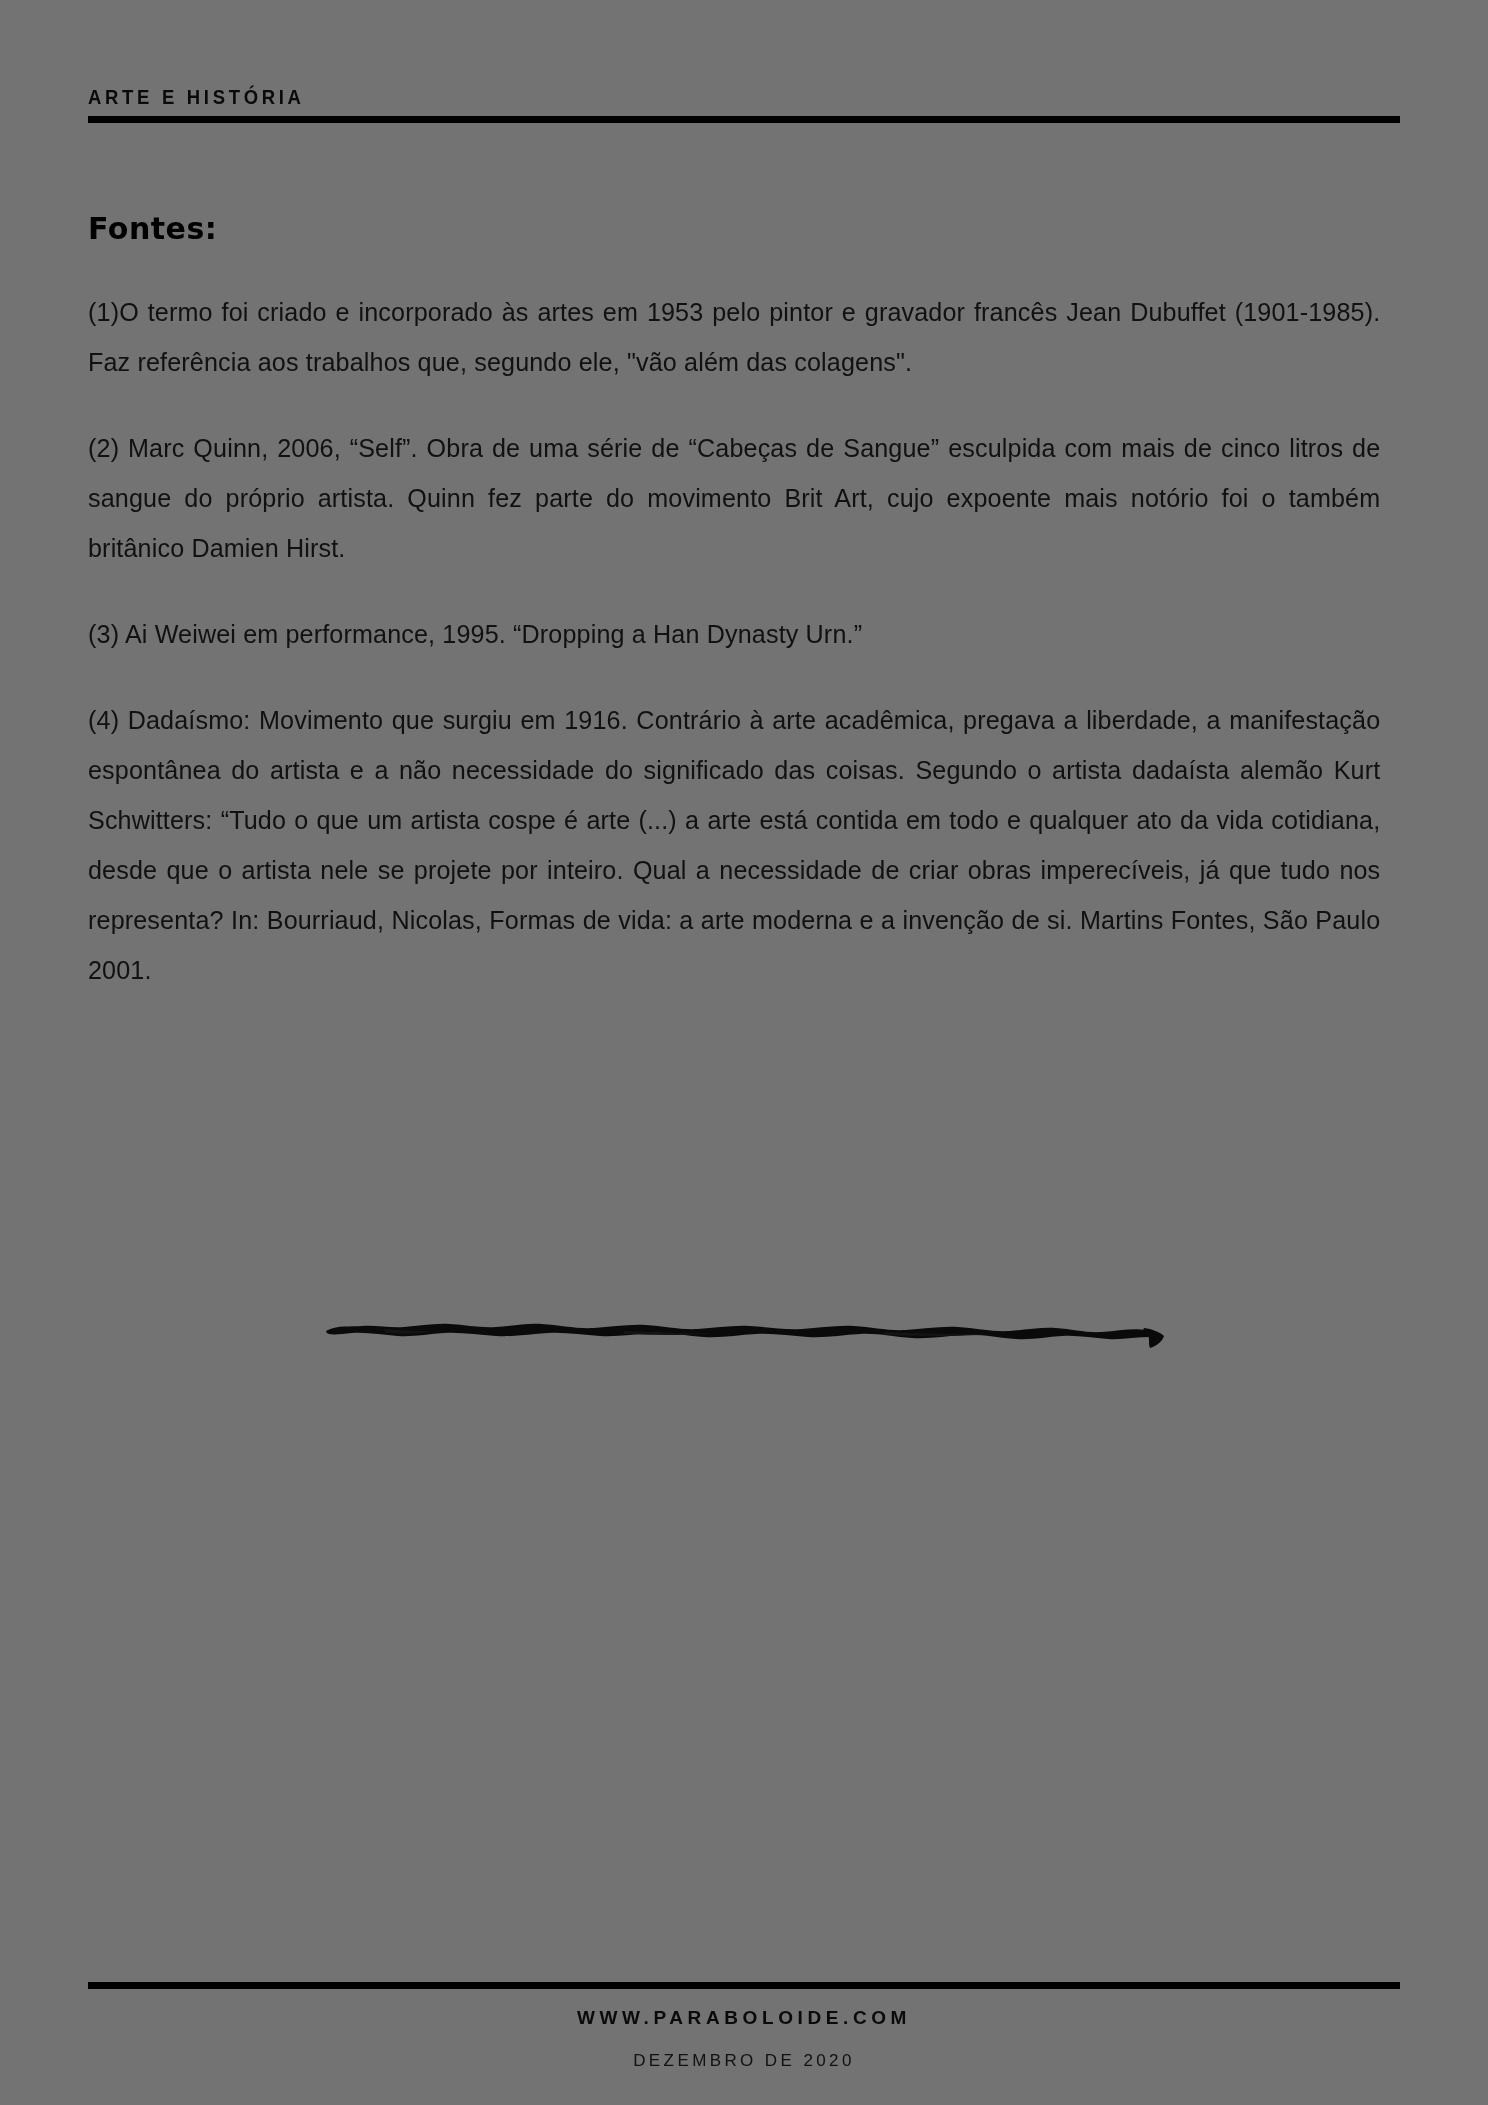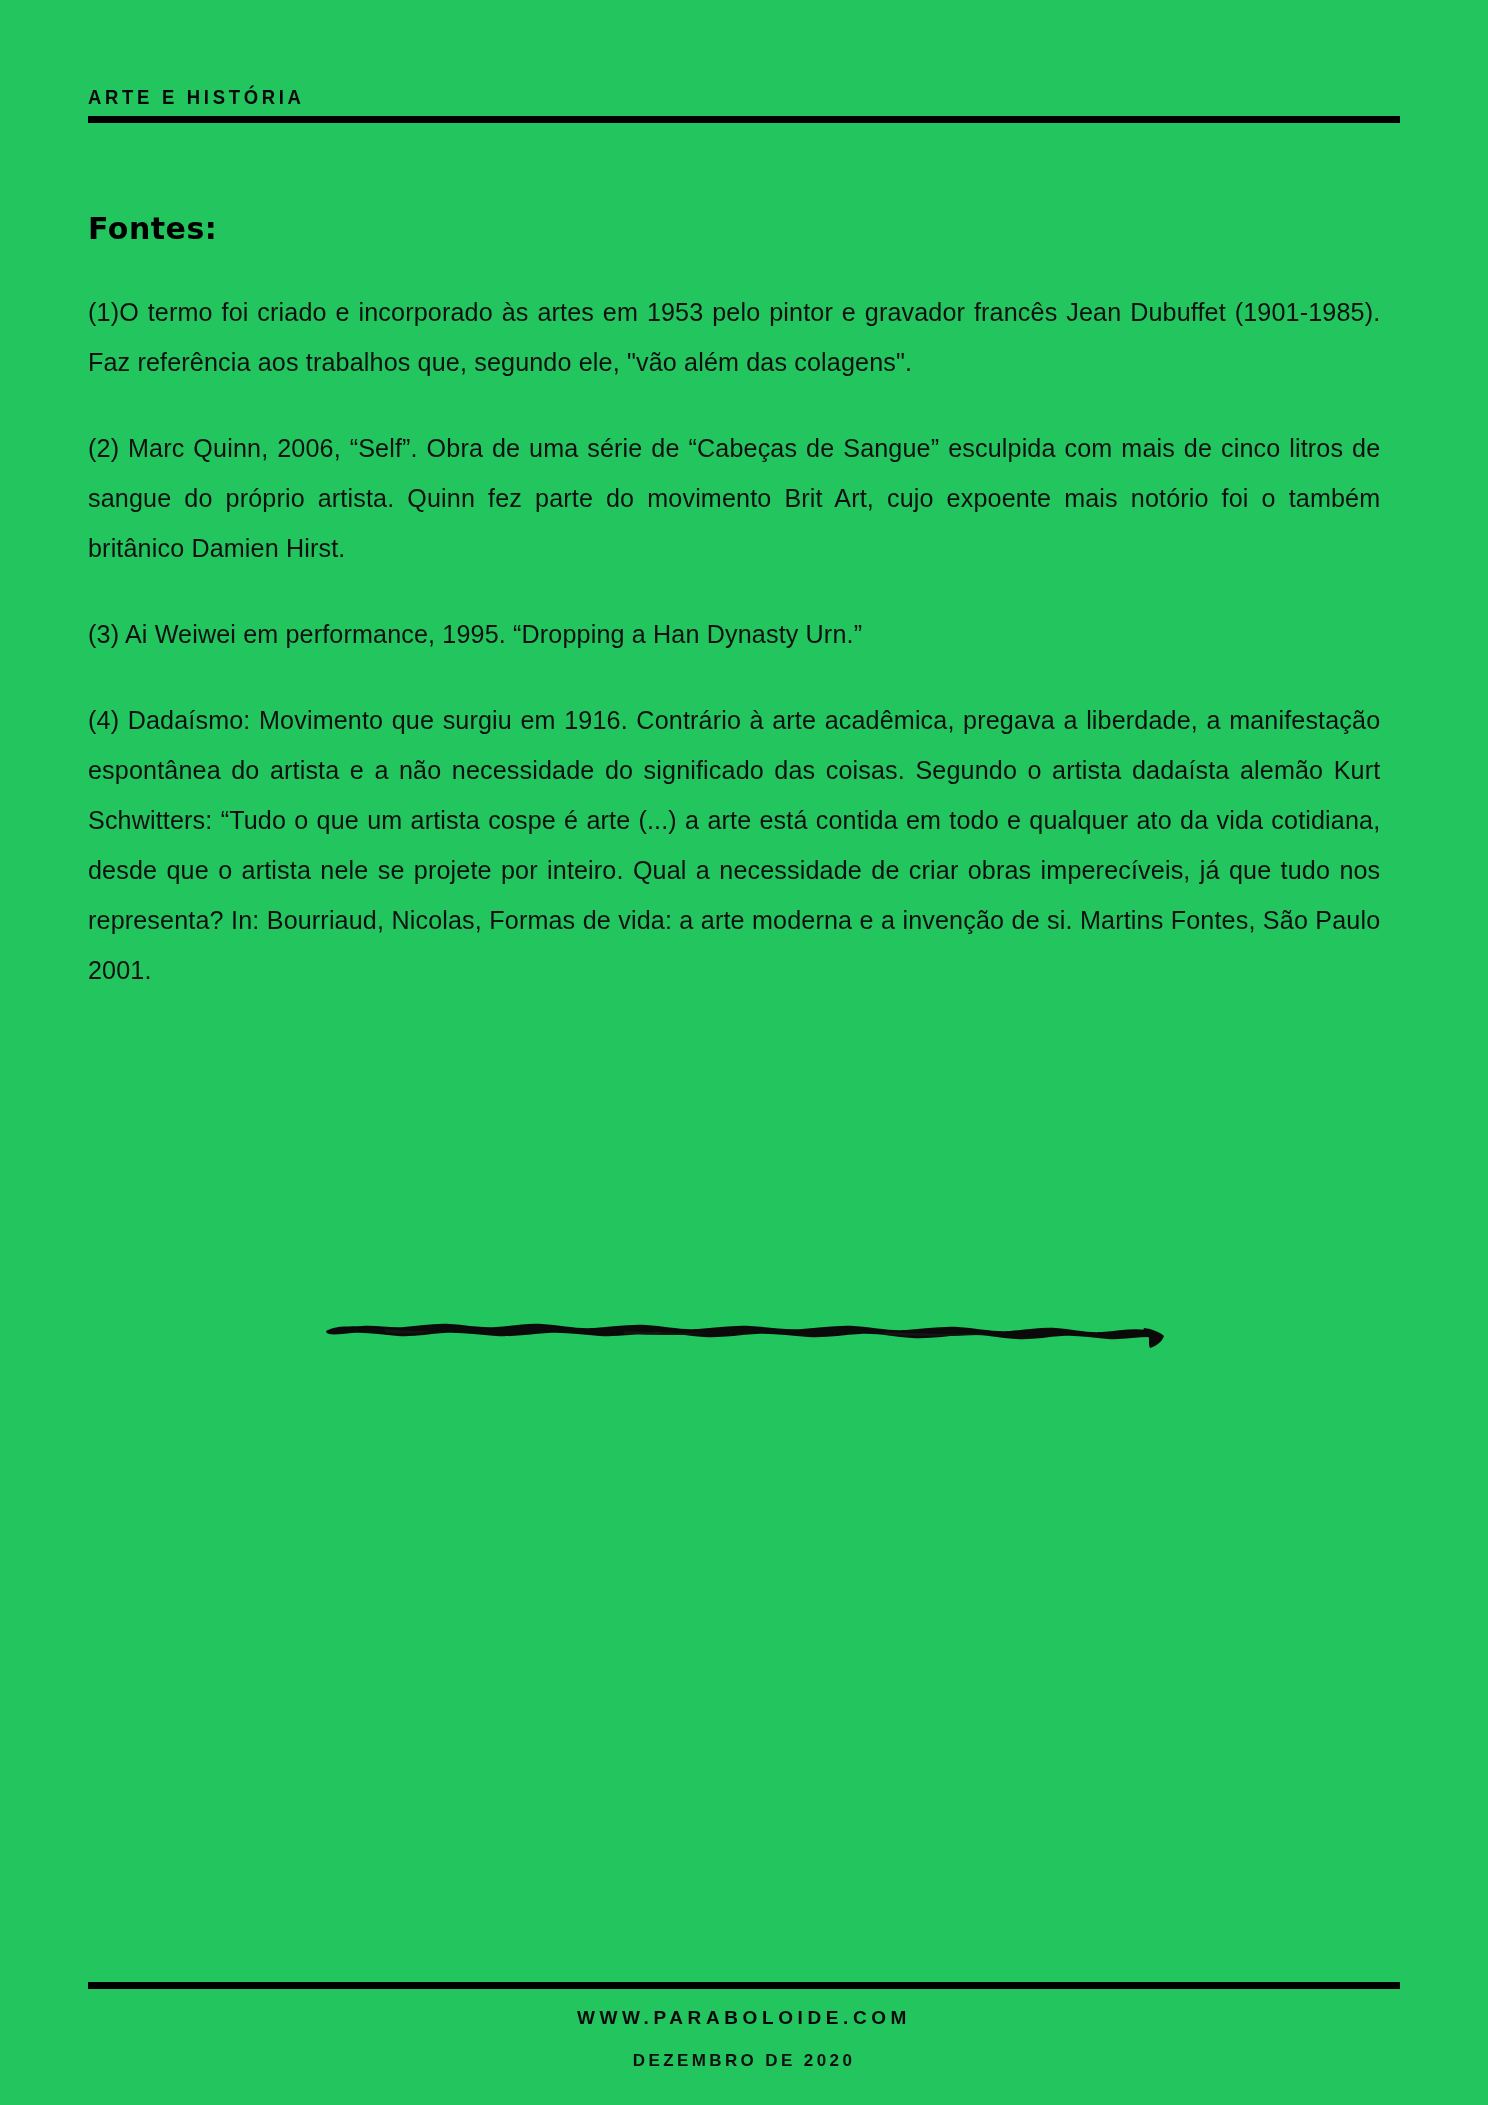--- a/index.html
+++ b/index.html
@@ -13,21 +13,21 @@
     font-family: "Liberation Sans", sans-serif;
     color: #000000;
     -webkit-font-smoothing: antialiased;
   }
 
   .page {
     position: relative;
     width: 1488px;
     height: 2105px;
     margin: 0 auto;
-    background: #22c55e;
+    background: #737373;
     box-sizing: border-box;
     overflow: hidden;
   }
 
   
   .header {
     position: absolute;
     left: 88px;
     right: 88px;
     top: 86px;
@@ -125,21 +125,21 @@
     font-weight: 700;
     font-size: 19px;
     letter-spacing: 4.6px;
     line-height: 1;
     color: #0a0a0a;
     margin-bottom: 25px;
   }
 
   .footer-date {
     font-family: "Liberation Sans Narrow", "Liberation Sans", sans-serif;
-    font-weight: 700;
+    font-weight: 400;
     font-size: 17px;
     letter-spacing: 3.4px;
     line-height: 1;
     color: #111111;
   }
 </style>
 </head>
 <body>
 
 <div class="page">

